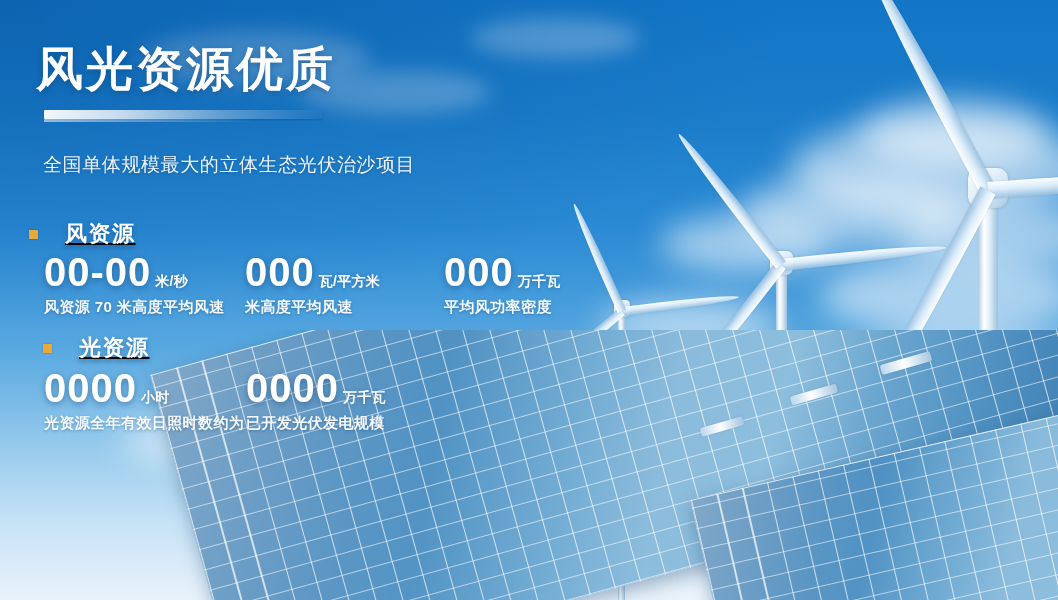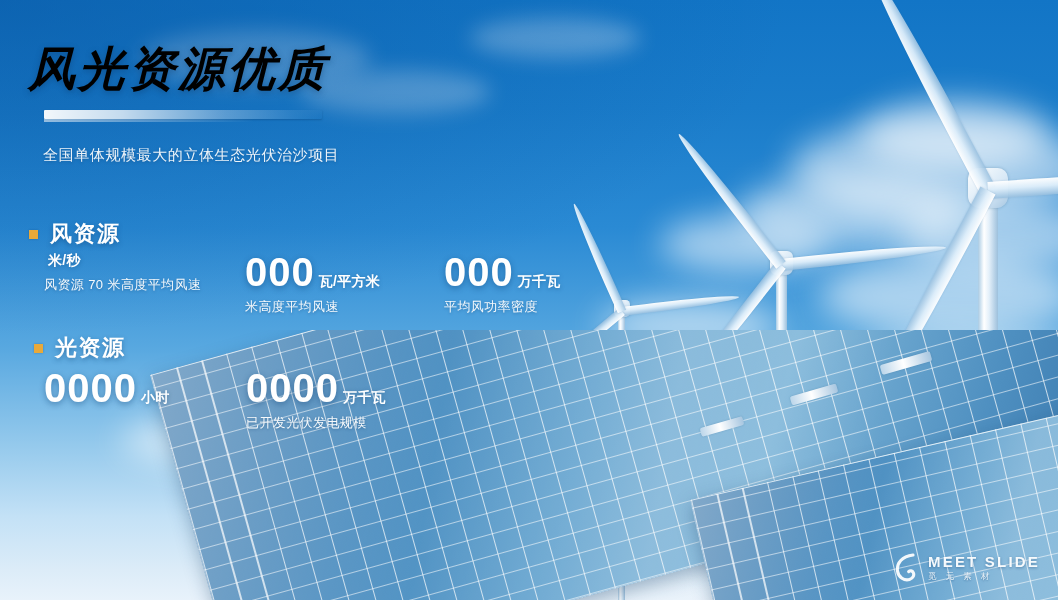--- a/index.html
+++ b/index.html
@@ -78,83 +78,84 @@
   .strut {
     position:absolute;
     background:linear-gradient(90deg,#bcd6ea,#ffffff 45%,#a7c6e0);
     box-shadow:0 0 2px rgba(40,90,130,.3);
   }
 
   
   .content { position:absolute; left:0; top:0; width:640px; height:600px; }
 
   .page-title {
-    position:absolute; left:28px; top:42px;
-    font-size:47px; font-weight:bold; color:#000000;
+    position:absolute; left:36px; top:42px;
+    font-size:47px; font-weight:bold; color:#ffffff;
     letter-spacing:3px; line-height:1.15;
     text-shadow:0 2px 6px rgba(10,60,110,.45);
     white-space:nowrap;
-    font-style:italic;
   }
   .title-rule {
     position:absolute; left:44px; top:110px;
     width:278px; height:9px;
     background:linear-gradient(90deg, rgba(255,255,255,.95) 0%, rgba(255,255,255,.75) 28%, rgba(255,255,255,.30) 65%, rgba(255,255,255,0) 100%);
     border-radius:1px;
     box-shadow:0 1px 2px rgba(8,60,110,.35);
   }
   .title-rule:after{
     content:""; position:absolute; left:0; top:9px; width:210px; height:3px;
     background:linear-gradient(90deg, rgba(255,255,255,.55) 0%, rgba(255,255,255,0) 100%);
   }
 
   .sub-small {
-    position:absolute; left:43px; top:146px;
-    font-size:15px; color:rgba(255,255,255,.92); letter-spacing:.6px;
+    position:absolute; left:43px; top:152px;
+    font-size:19px; color:rgba(255,255,255,.92); letter-spacing:.6px;
     text-shadow:0 1px 3px rgba(10,60,110,.4);
     white-space:nowrap;
   }
   .sub-strong {
     position:absolute; left:42px; top:170px;
     font-size:17px; font-weight:bold; color:#ffffff; letter-spacing:.4px;
     text-shadow:0 1px 4px rgba(10,60,110,.45);
     white-space:nowrap;
   }
 
   .sec-head {
-    position:absolute; display:flex; align-items:center; gap:12px;
+    position:absolute; display:flex; align-items:center; gap:27px;
     white-space:nowrap;
+    text-decoration:underline;
   }
   .sec-bullet {
     width:9px; height:9px; background:#e8a93a; display:block;
     box-shadow:0 0 2px rgba(10,60,110,.35);
   }
   .sec-label {
     font-size:22px; font-weight:bold; color:#ffffff; letter-spacing:1.5px;
     text-shadow:0 2px 5px rgba(10,60,110,.45);
   }
   #sec-wind { left:29px; top:219px; }
-  #sec-solar { left:34px; top:333px; }
+  #sec-solar { left:43px; top:333px; }
 
   .stat { position:absolute; white-space:nowrap; }
   .stat-row { display:flex; align-items:baseline; }
   .stat-value {
     font-size:40px; font-weight:bold; color:#ffffff;
     letter-spacing:1px; line-height:1;
     text-shadow:0 2px 6px rgba(10,60,110,.45);
   }
   .stat-unit {
     font-size:14px; font-weight:bold; color:#ffffff;
     margin-left:4px; letter-spacing:.3px;
     text-shadow:0 1px 4px rgba(10,60,110,.4);
   }
   .stat-caption {
     margin-top:6px;
-    font-size:13px; color:rgba(255,255,255,.95); letter-spacing:.4px;
+    font-size:15px; color:rgba(255,255,255,.95); letter-spacing:.4px;
     text-shadow:0 1px 3px rgba(10,60,110,.4);
+    font-weight:bold;
   }
 
   
   #stat-w1 { left:44px; top:252px; }
   #stat-w2 { left:245px; top:252px; }
   #stat-w3 { left:444px; top:252px; }
   
   #stat-s1 { left:44px; top:368px; }
   #stat-s2 { left:246px; top:368px; }
 
@@ -246,20 +247,21 @@
 
     <div class="sub-small">全国单体规模最大的立体生态光伏治沙项目</div>
 
     <div class="sec-head" id="sec-wind">
       <span class="sec-bullet" style="background: rgb(232, 169, 58);"></span>
       <span class="sec-label">风资源</span>
     </div>
 
     <div class="stat" id="stat-w1">
       <div class="stat-row">
+        <span class="stat-value">00-00</span>
         <span class="stat-unit">米/秒</span>
       </div>
       <div class="stat-caption">风资源 70 米高度平均风速</div>
     </div>
 
     <div class="stat" id="stat-w2">
       <div class="stat-row">
         <span class="stat-value">000</span>
         <span class="stat-unit">瓦/平方米</span>
       </div>
@@ -277,37 +279,27 @@
     <div class="sec-head" id="sec-solar">
       <span class="sec-bullet" style="background: rgb(232, 169, 58);"></span>
       <span class="sec-label">光资源</span>
     </div>
 
     <div class="stat" id="stat-s1">
       <div class="stat-row">
         <span class="stat-value">0000</span>
         <span class="stat-unit">小时</span>
       </div>
+      <div class="stat-caption">光资源全年有效日照时数约为</div>
     </div>
 
     <div class="stat" id="stat-s2">
       <div class="stat-row">
         <span class="stat-value">0000</span>
         <span class="stat-unit">万千瓦</span>
       </div>
       <div class="stat-caption">已开发光伏发电规模</div>
     </div>
 
   </div>
 
-  <div class="logo">
-    <span class="logo-mark">
-      <svg viewBox="0 0 27 30" width="27" height="30" aria-hidden="true">
-        <path d="M19 3 C8 4.5 2.5 11 3.5 19 C4.3 25.5 10.5 29 15.5 27.5 C19 26.4 20.5 23.2 19.3 20.6 C18.4 18.6 16 18.3 14.7 19.6" fill="none" stroke="#ffffff" stroke-width="3.1" stroke-linecap="round"></path>
-      </svg>
-    </span>
-    <span class="logo-text">
-      <span class="logo-main">MEET SLIDE</span>
-      <span class="logo-sub">觅 元 素 材</span>
-    </span>
-  </div>
 
 </div>
 
 </body></html>

